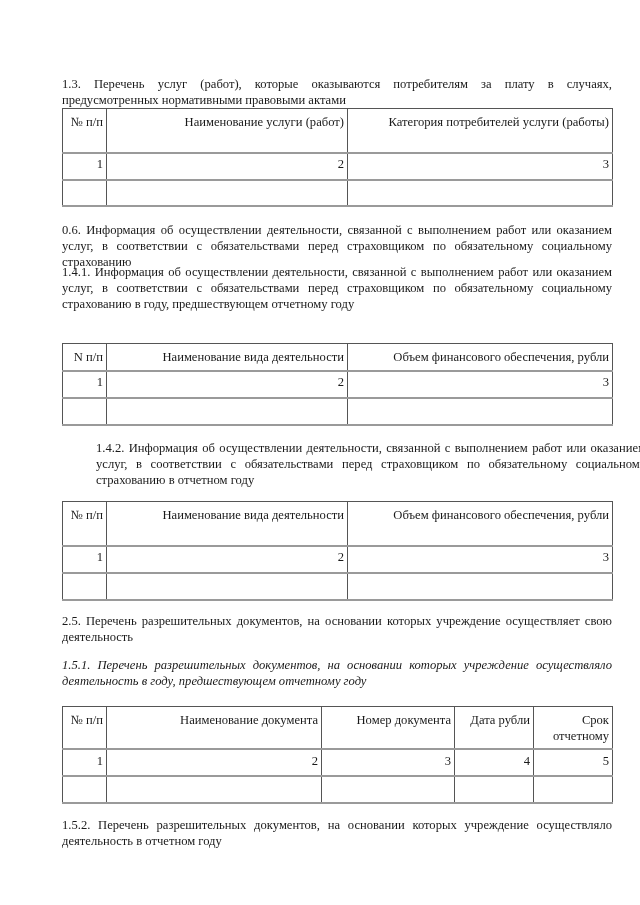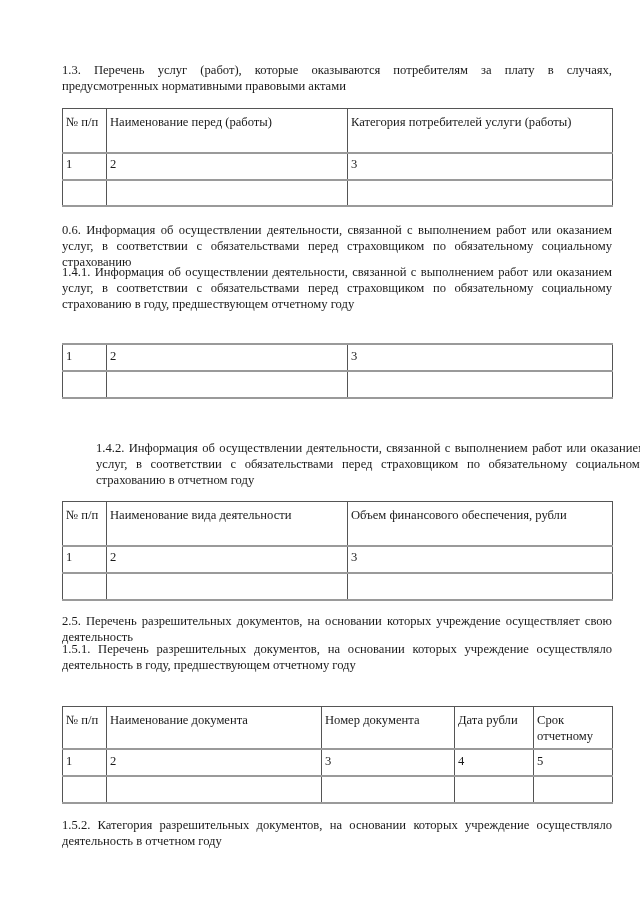--- a/index.html
+++ b/index.html
@@ -10,41 +10,41 @@
   .para {
     position: absolute; left: 62px; width: 550px;
     line-height: 16px; text-align: justify; margin: 0;
   }
   table.doc {
     position: absolute; left: 62px; width: 550px;
     border-collapse: collapse; table-layout: fixed;
     font-size: 12.6px;
   }
   table.doc td {
-    border: 1px solid #555555; text-align: left; vertical-align: top;
+    border: 1px solid #555555; text-align: right; vertical-align: top;
     padding: 5px 3px 4px 3px; line-height: 16px; box-sizing: border-box;
   }
   table.doc tr.numrow td { border-top: 2px solid #9a9a9a; vertical-align: middle; padding-top: 0; }
   table.doc tr.emptyrow td { border-top: 2px solid #9a9a9a; border-bottom: 2px solid #9a9a9a; }
 </style>
 </head>
 <body>
 
-<p class="para" style="top:62px;">1.3.  Перечень  услуг  (работ), которые оказываются потребителям за плату в случаях, предусмотренных нормативными правовыми актами</p>
+<p class="para" style="top:76px;">1.3.  Перечень  услуг  (работ), которые оказываются потребителям за плату в случаях, предусмотренных нормативными правовыми актами</p>
 
 <table class="doc" style="top:108px;">
   <colgroup>
       <col style="width:44px">
       <col style="width:241px">
       <col style="width:265px">
     </colgroup>
   <tbody>
       <tr style="height:44px;">
     <td>№ п/п</td>
-    <td>Наименование перед (работы)</td>
+    <td>Наименование услуги (работ)</td>
     <td>Категория потребителей услуги (работы)</td>
   </tr>
   <tr class="numrow" style="height:27px;">
     <td>1</td>
     <td>2</td>
     <td>3</td>
   </tr>
   <tr class="emptyrow" style="height:26px;">
     <td></td>
     <td></td>
@@ -57,20 +57,25 @@
 
 <p class="para" style="top:264px;">1.4.1. Информация об осуществлении деятельности, связанной с выполнением работ или оказанием услуг, в соответствии с обязательствами перед страховщиком по обязательному социальному страхованию в году, предшествующем отчетному году</p>
 
 <table class="doc" style="top:343px;">
   <colgroup>
       <col style="width:44px">
       <col style="width:241px">
       <col style="width:265px">
     </colgroup>
   <tbody>
+      <tr style="height:27px;">
+    <td>N п/п</td>
+    <td>Наименование вида деятельности</td>
+    <td>Объем финансового обеспечения, рубли</td>
+  </tr>
   <tr class="numrow" style="height:27px;">
     <td>1</td>
     <td>2</td>
     <td>3</td>
   </tr>
   <tr class="emptyrow" style="height:27px;">
     <td></td>
     <td></td>
     <td></td>
   </tr>
@@ -99,21 +104,21 @@
   <tr class="emptyrow" style="height:27px;">
     <td></td>
     <td></td>
     <td></td>
   </tr>
 </tbody>
   </table>
 
 <p class="para" style="top:613px;">2.5. Перечень разрешительных документов, на основании которых учреждение осуществляет свою деятельность</p>
 
-<p class="para" style="top:641px;">1.5.1. Перечень разрешительных документов, на основании которых учреждение осуществляло деятельность в году, предшествующем отчетному году</p>
+<p class="para" style="top:657px;font-style:italic;">1.5.1. Перечень разрешительных документов, на основании которых учреждение осуществляло деятельность в году, предшествующем отчетному году</p>
 
 <table class="doc" style="top:706px;">
   <colgroup>
       <col style="width:44px">
       <col style="width:215px">
       <col style="width:133px">
       <col style="width:79px">
       <col style="width:79px">
     </colgroup>
   <tbody>
@@ -134,13 +139,13 @@
   <tr class="emptyrow" style="height:27px;">
     <td></td>
     <td></td>
     <td></td>
     <td></td>
     <td></td>
   </tr>
 </tbody>
   </table>
 
-<p class="para" style="top:817px;">1.5.2. Категория разрешительных документов, на основании которых учреждение осуществляло деятельность в отчетном году</p>
+<p class="para" style="top:817px;">1.5.2. Перечень разрешительных документов, на основании которых учреждение осуществляло деятельность в отчетном году</p>
 
 </body></html>

